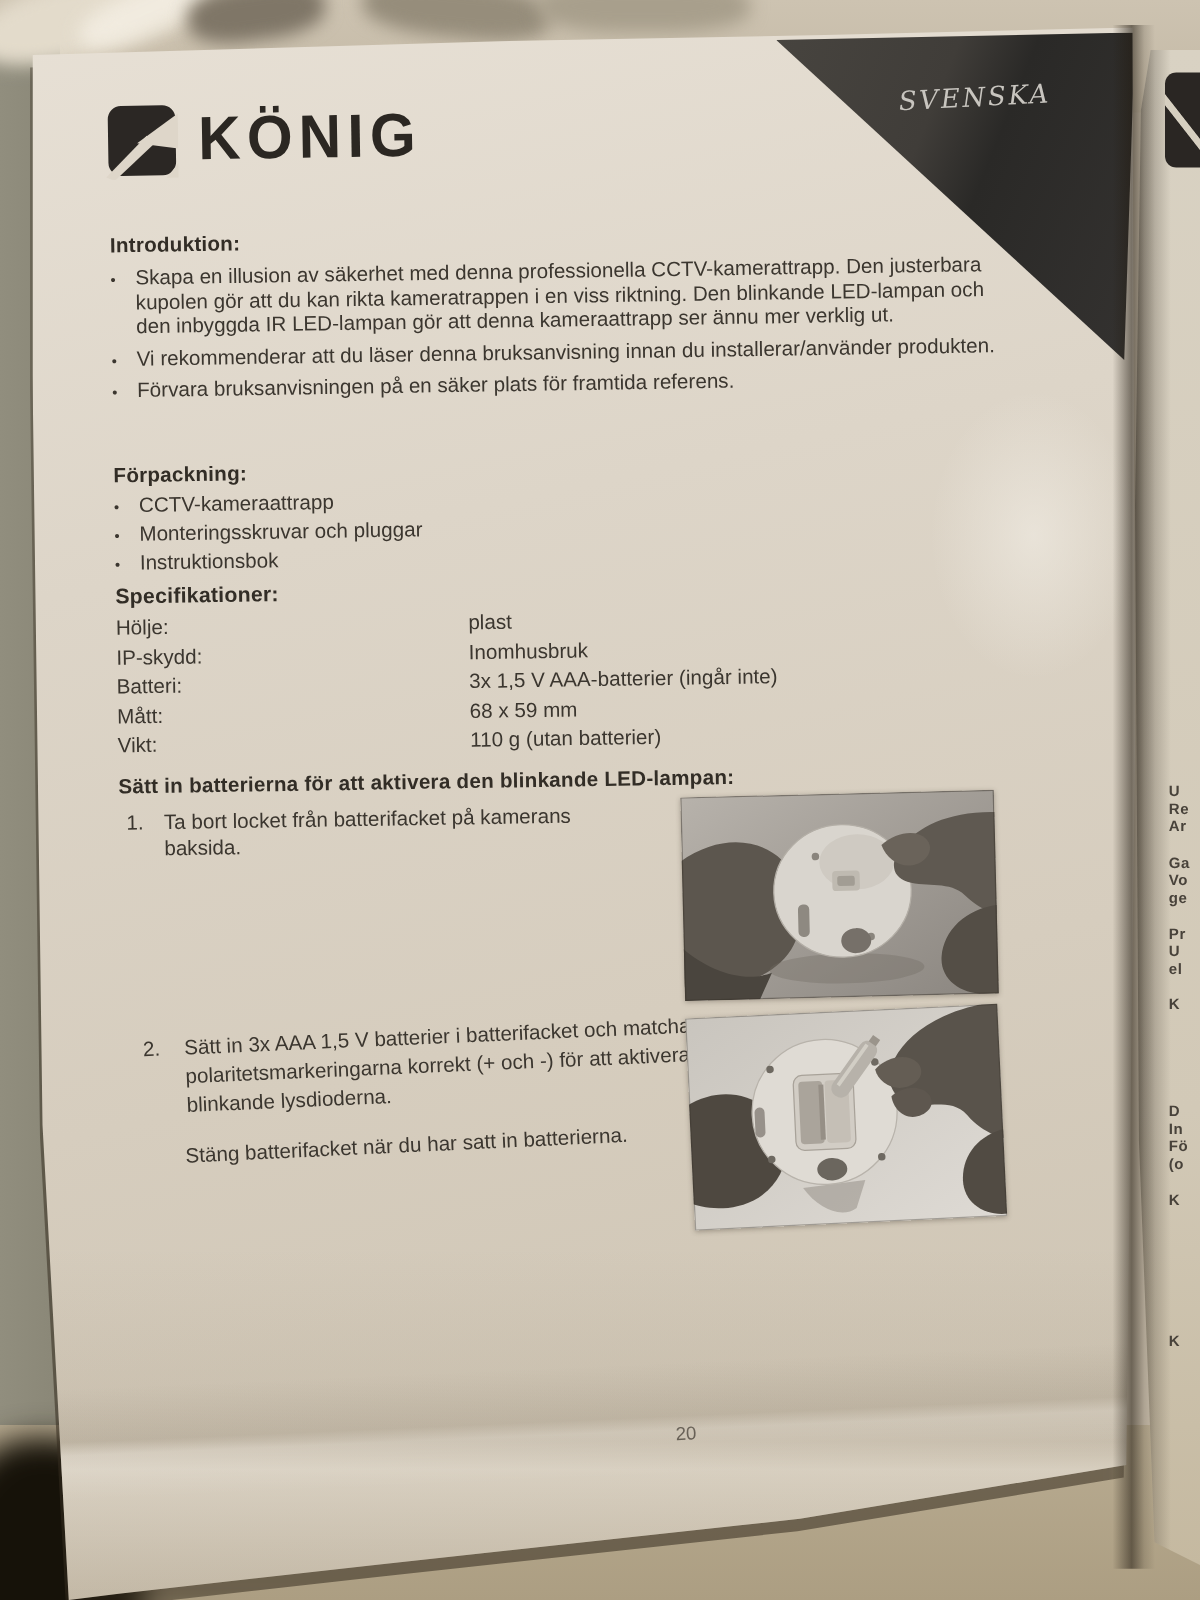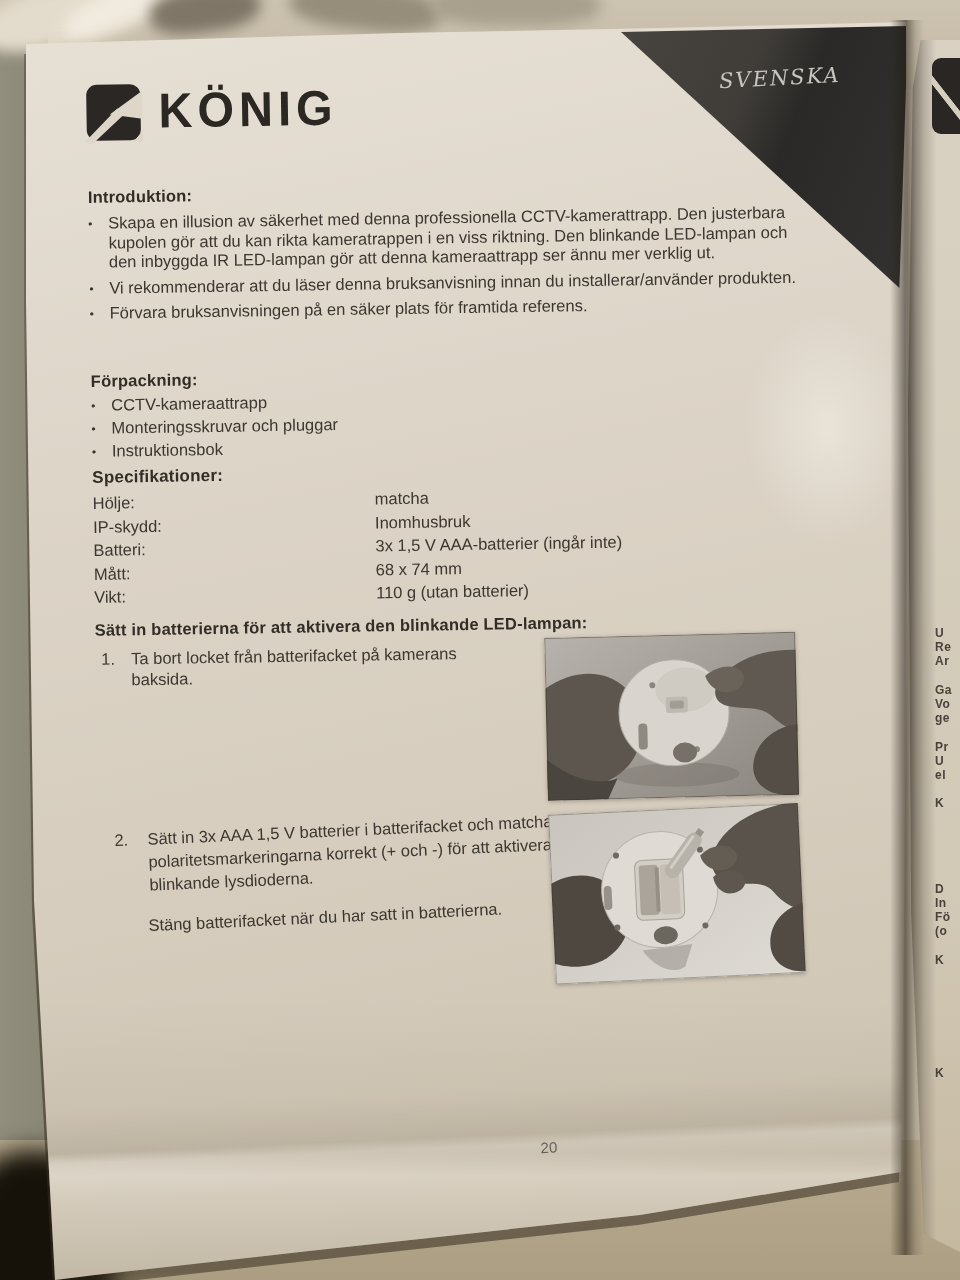--- a/index.html
+++ b/index.html
@@ -136,33 +136,33 @@
         <div class="b-item">
           <span class="b-mark">•</span>
           <span class="b-text">Instruktionsbok</span>
         </div>
       </div>
 
       <h3 class="abs h-spec">Specifikationer:</h3>
       <div class="abs spec">
         <div class="spec-row">
           <span class="spec-label">Hölje:</span>
-          <span class="spec-value">matcha</span>
+          <span class="spec-value">plast</span>
         </div>
         <div class="spec-row">
           <span class="spec-label">IP-skydd:</span>
           <span class="spec-value">Inomhusbruk</span>
         </div>
         <div class="spec-row">
           <span class="spec-label">Batteri:</span>
           <span class="spec-value">3x 1,5 V AAA-batterier (ingår inte)</span>
         </div>
         <div class="spec-row">
           <span class="spec-label">Mått:</span>
-          <span class="spec-value">68 x 74 mm</span>
+          <span class="spec-value">68 x 59 mm</span>
         </div>
         <div class="spec-row">
           <span class="spec-label">Vikt:</span>
           <span class="spec-value">110 g (utan batterier)</span>
         </div>
       </div>
 
       <h4 class="abs h-batt">Sätt in batterierna för att aktivera den blinkande LED-lampan:</h4>
 
       <div class="abs step step1">

